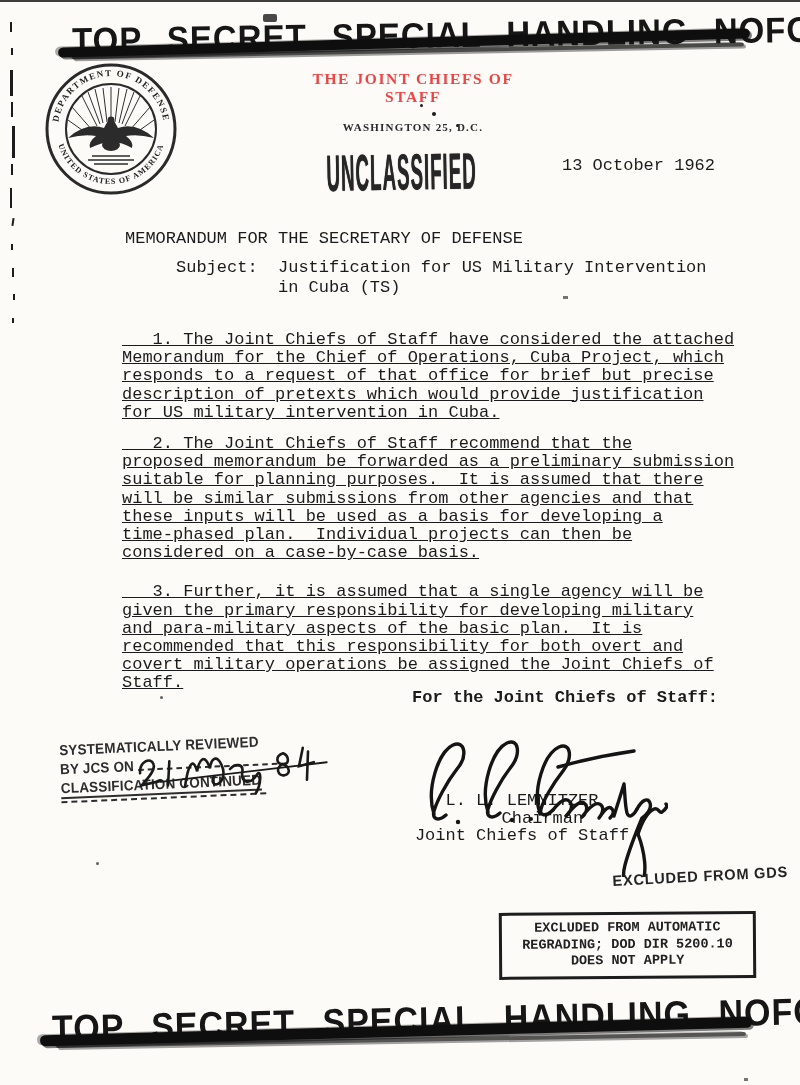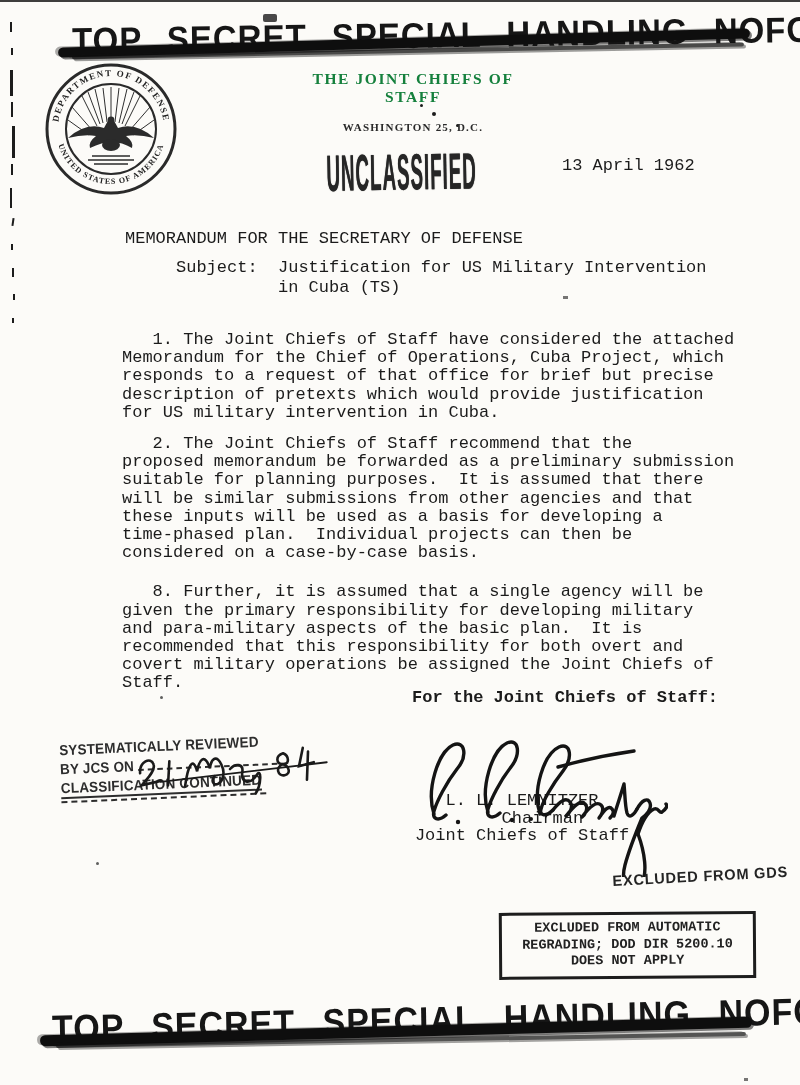--- a/index.html
+++ b/index.html
@@ -21,21 +21,21 @@
                  word-spacing:15px; transform:scaleY(1.08) rotate(-0.8deg); }
   .strike { position:absolute; background:#0e0e0e; border-radius:5px;
             box-shadow:2px 2px 0 rgba(20,20,20,.55), -3px -1px 0 rgba(20,20,20,.35); }
   .top-banner { left:72px; top:16px; }
   .bottom-banner { left:52px; top:1000px; }
   .bottom-banner .txt { font-size:34px; word-spacing:17px; transform:scaleY(1.1) rotate(-1.2deg); }
 
   
   .letterhead-org { left:283px; top:70px; width:260px; text-align:center;
     font-family:"Liberation Serif", serif; font-weight:bold; font-size:15.5px;
-    letter-spacing:1.6px; color:#15803d; }
+    letter-spacing:1.6px; color:#ef4444; }
   .letterhead-addr { left:283px; top:93px; width:260px; text-align:center;
     font-family:"Liberation Serif", serif; font-weight:bold; font-size:11px;
     letter-spacing:1.2px; color:#2a2a2a;margin-top:28px; }
 
   
   .unclassified { left:326px; top:145px; font-family:"Liberation Sans", sans-serif;
     font-weight:900; font-size:40px; letter-spacing:2px; color:#262626;
     transform:rotate(-1deg) scale(0.47,1.28); transform-origin:left top;
     text-shadow:0 0 1px #444; }
 
@@ -142,40 +142,40 @@
       <line x1="50" y1="96" x2="88" y2="96"></line>
         <line x1="46" y1="100" x2="92" y2="100"></line>
       <line x1="52" y1="104" x2="86" y2="104"></line>
     </g>
   </svg>
 
   <div class="abs letterhead-org">THE JOINT CHIEFS OF STAFF</div>
   <div class="abs letterhead-addr">WASHINGTON 25, D.C.</div>
 
   <div class="abs unclassified">UNCLASSIFIED</div>
-  <div class="abs mono" style="left:562px;top:157px;">13 April 1962</div>
+  <div class="abs mono" style="left:562px;top:157px;">13 October 1962</div>
 
   <div class="abs mono" style="left:176px;top:258px;line-height:19.5px;">Subject:  Justification for US Military Intervention
           in Cuba (TS)</div>
   <div class="abs mono" style="left:125px;top:230px;">MEMORANDUM FOR THE SECRETARY OF DEFENSE</div>
 
-  <div class="abs" style="left:122px;top:331px;">
+  <div class="abs" style="left:122px;top:331px;text-decoration:underline;">
     <div class="mono" style="margin-bottom:13px;">   1. The Joint Chiefs of Staff have considered the attached
 Memorandum for the Chief of Operations, Cuba Project, which
 responds to a request of that office for brief but precise
 description of pretexts which would provide justification
 for US military intervention in Cuba.</div>
     <div class="mono" style="margin-bottom:21px;">   2. The Joint Chiefs of Staff recommend that the
 proposed memorandum be forwarded as a preliminary submission
 suitable for planning purposes.  It is assumed that there
 will be similar submissions from other agencies and that
 these inputs will be used as a basis for developing a
 time-phased plan.  Individual projects can then be
 considered on a case-by-case basis.</div>
-    <div class="mono">   8. Further, it is assumed that a single agency will be
+    <div class="mono">   3. Further, it is assumed that a single agency will be
 given the primary responsibility for developing military
 and para-military aspects of the basic plan.  It is
 recommended that this responsibility for both overt and
 covert military operations be assigned the Joint Chiefs of
 Staff.</div>
   </div>
 
   <div class="abs mono" style="left:412px;top:689px;font-weight:bold;">For the Joint Chiefs of Staff:</div>
 
   <div class="abs mono signer">L. L. LEMNITZER

